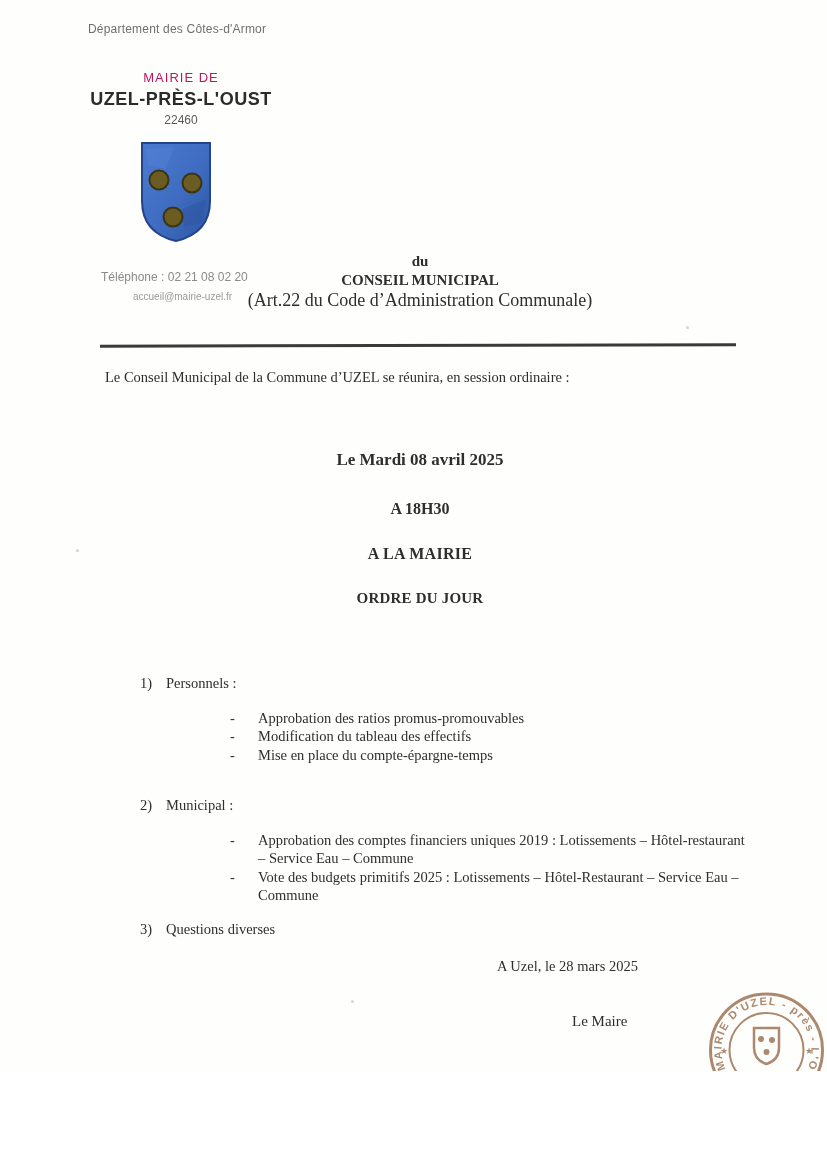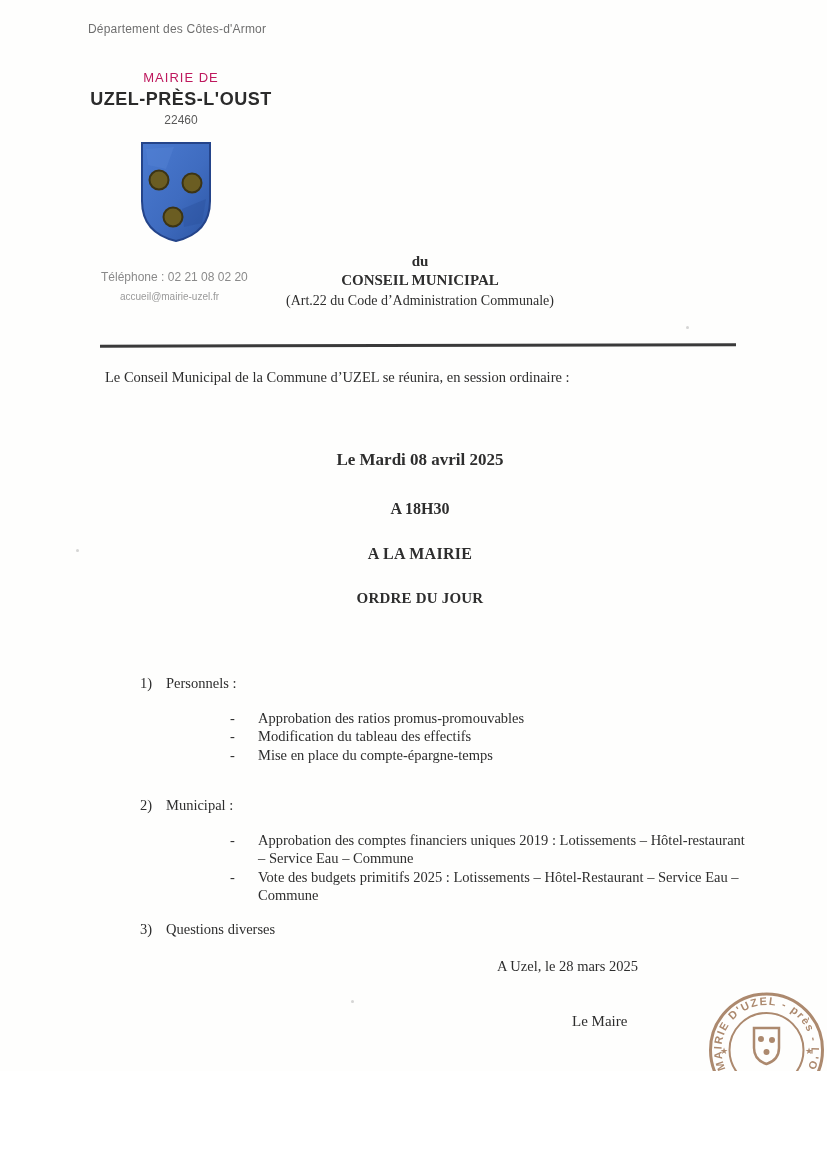--- a/index.html
+++ b/index.html
@@ -15,26 +15,26 @@
   .sans{font-family:"Liberation Sans","DejaVu Sans",sans-serif;}
 
   
   .dept{left:88px;top:22px;font-size:12px;color:#6f6f6f;letter-spacing:.2px;}
   .mairie-block{left:58px;top:70px;width:246px;text-align:center;}
   .mairie-line1{font-size:13px;color:#be185d;letter-spacing:1px;}
   .mairie-line2{font-size:18px;font-weight:bold;color:#2b2b2b;letter-spacing:.5px;margin-top:4px;}
   .mairie-cp{font-size:12px;color:#5a5a5a;margin-top:3px;}
   .shield{left:136px;top:139px;}
   .phone{left:101px;top:270px;font-size:12px;color:#8a8a8a;}
-  .email{left:120px;top:291px;font-size:10px;color:#9a9a9a;}
+  .email{left:133px;top:291px;font-size:10px;color:#9a9a9a;}
 
   
   .title-block{left:244px;top:252px;width:352px;text-align:center;line-height:19px;}
   .title-bold{font-weight:bold;font-size:15px;}
-  .title-sub{font-size:14px;margin-top:1px;}
+  .title-sub{font-size:18px;margin-top:1px;}
 
   .rule{left:100px;top:344px;width:636px;border-top:3px solid #3a3a3a;transform:rotate(-0.12deg);}
 
   .intro{left:105px;top:369px;font-size:14.5px;color:#2e2e2e;}
 
   .center-line{left:0;width:840px;text-align:center;font-weight:bold;}
   .date-line{top:450px;font-size:17px;}
   .time-line{top:500px;font-size:16px;}
   .place-line{top:545px;font-size:16px;letter-spacing:.3px;}
   .odj-line{top:590px;font-size:15px;letter-spacing:.2px;}

